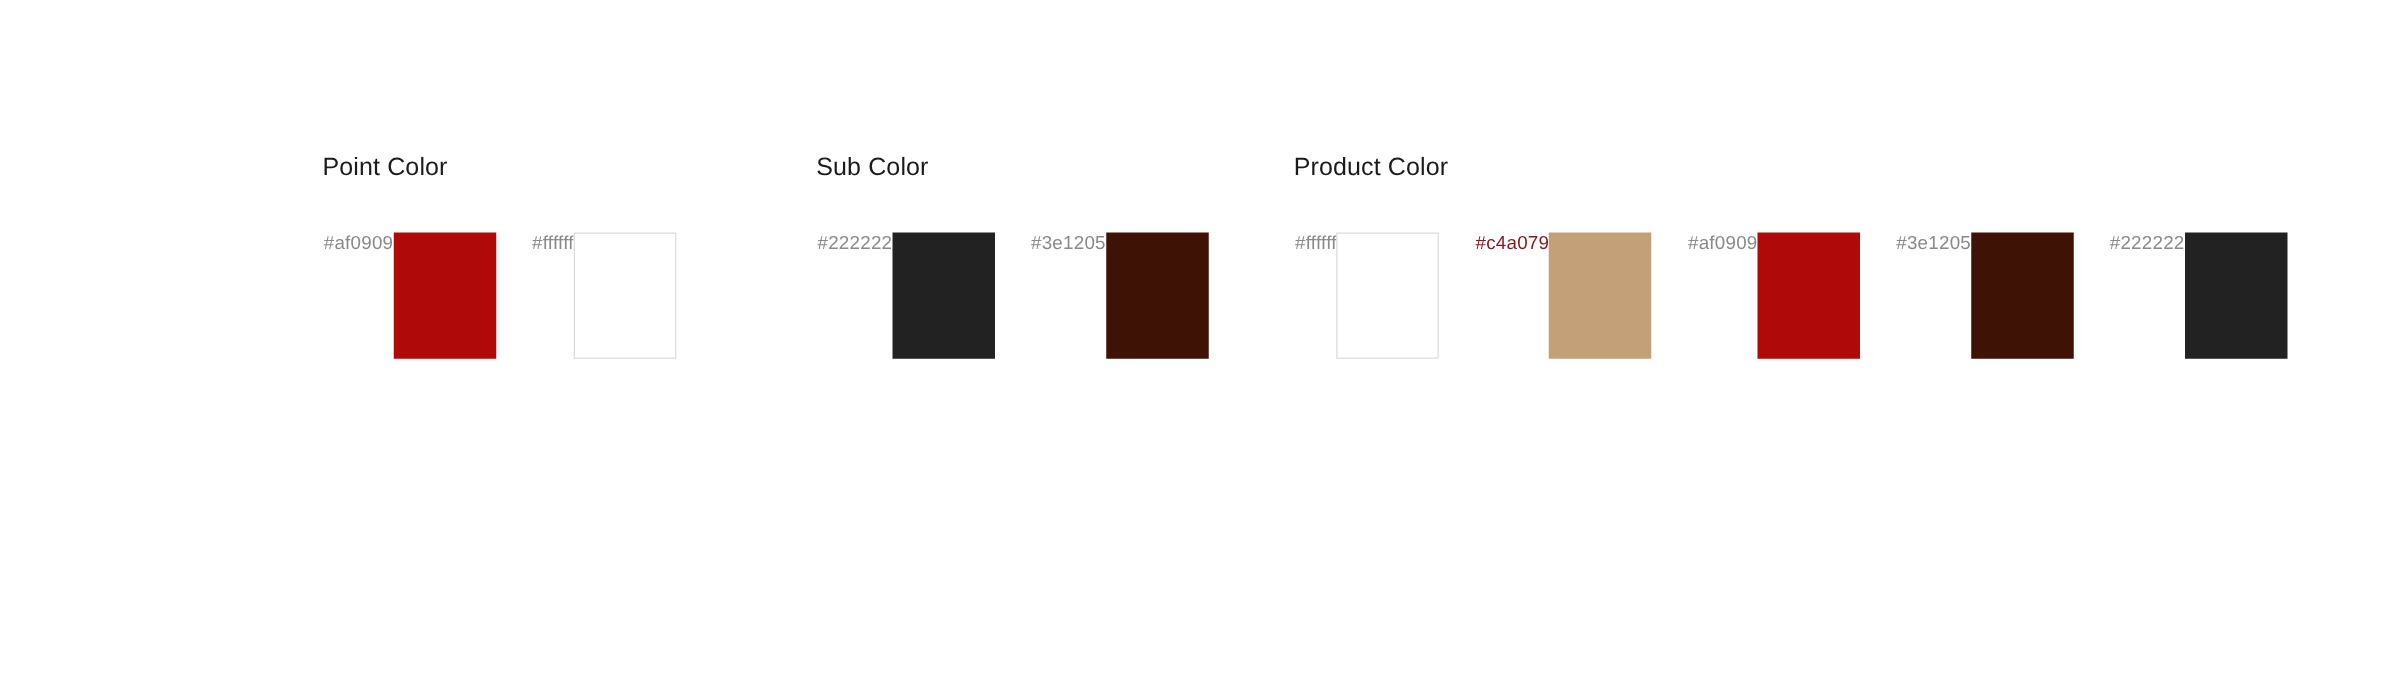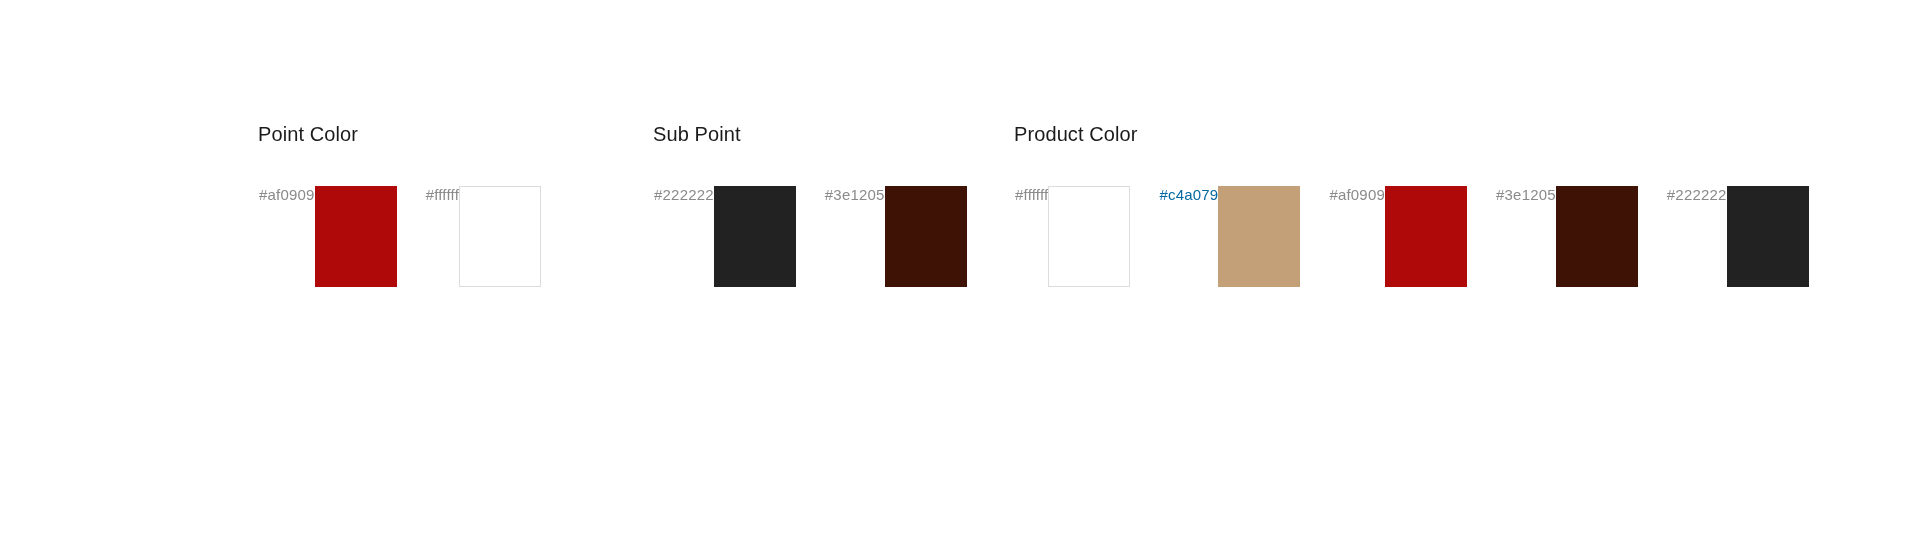--- a/index.html
+++ b/index.html
@@ -73,21 +73,21 @@
     background: #ffffff;
   }
 
   .swatch-chip.is-light {
     border: 1px solid #dcdcdc;
   }
 
   
   #group-point   { left: 258px; }
   #group-sub     { left: 653px; }
-  #group-product { left: 1014px; }
+  #group-product { left: 1035px; }
 </style>
 </head>
 <body style="background: rgb(255, 255, 255);">
 
 <div id="palette-board">
 
   <section class="color-group" id="group-point">
     <h2 class="group-heading" style="color: rgb(27, 27, 27);">Point Color</h2>
     <div class="swatch-row">
 
@@ -98,21 +98,21 @@
 
       <div class="swatch-cell">
         <span class="swatch-hex" style="color: rgb(138, 138, 138);">#ffffff</span>
         <div class="swatch-chip is-light" style="background-color: rgb(255, 255, 255); border-color: rgb(220, 220, 220);"></div>
       </div>
 
     </div>
   </section>
 
   <section class="color-group" id="group-sub">
-    <h2 class="group-heading" style="color: rgb(27, 27, 27);">Sub Point</h2>
+    <h2 class="group-heading" style="color: rgb(27, 27, 27);">Sub Color</h2>
     <div class="swatch-row">
 
       <div class="swatch-cell">
         <span class="swatch-hex" style="color: rgb(138, 138, 138);">#222222</span>
         <div class="swatch-chip" style="background-color: rgb(34, 34, 34);"></div>
       </div>
 
       <div class="swatch-cell">
         <span class="swatch-hex" style="color: rgb(138, 138, 138);">#3e1205</span>
         <div class="swatch-chip" style="background-color: rgb(62, 18, 5);"></div>
@@ -124,21 +124,21 @@
   <section class="color-group" id="group-product">
     <h2 class="group-heading" style="color: rgb(27, 27, 27);">Product Color</h2>
     <div class="swatch-row">
 
       <div class="swatch-cell">
         <span class="swatch-hex" style="color: rgb(138, 138, 138);">#ffffff</span>
         <div class="swatch-chip is-light" style="background-color: rgb(255, 255, 255); border-color: rgb(220, 220, 220);"></div>
       </div>
 
       <div class="swatch-cell">
-        <span class="swatch-hex" style="color: #0369a1;">#c4a079</span>
+        <span class="swatch-hex" style="color: #7f1d1d;">#c4a079</span>
         <div class="swatch-chip" style="background-color: rgb(196, 160, 121);"></div>
       </div>
 
       <div class="swatch-cell">
         <span class="swatch-hex" style="color: rgb(138, 138, 138);">#af0909</span>
         <div class="swatch-chip" style="background-color: rgb(175, 9, 9);"></div>
       </div>
 
       <div class="swatch-cell">
         <span class="swatch-hex" style="color: rgb(138, 138, 138);">#3e1205</span>

